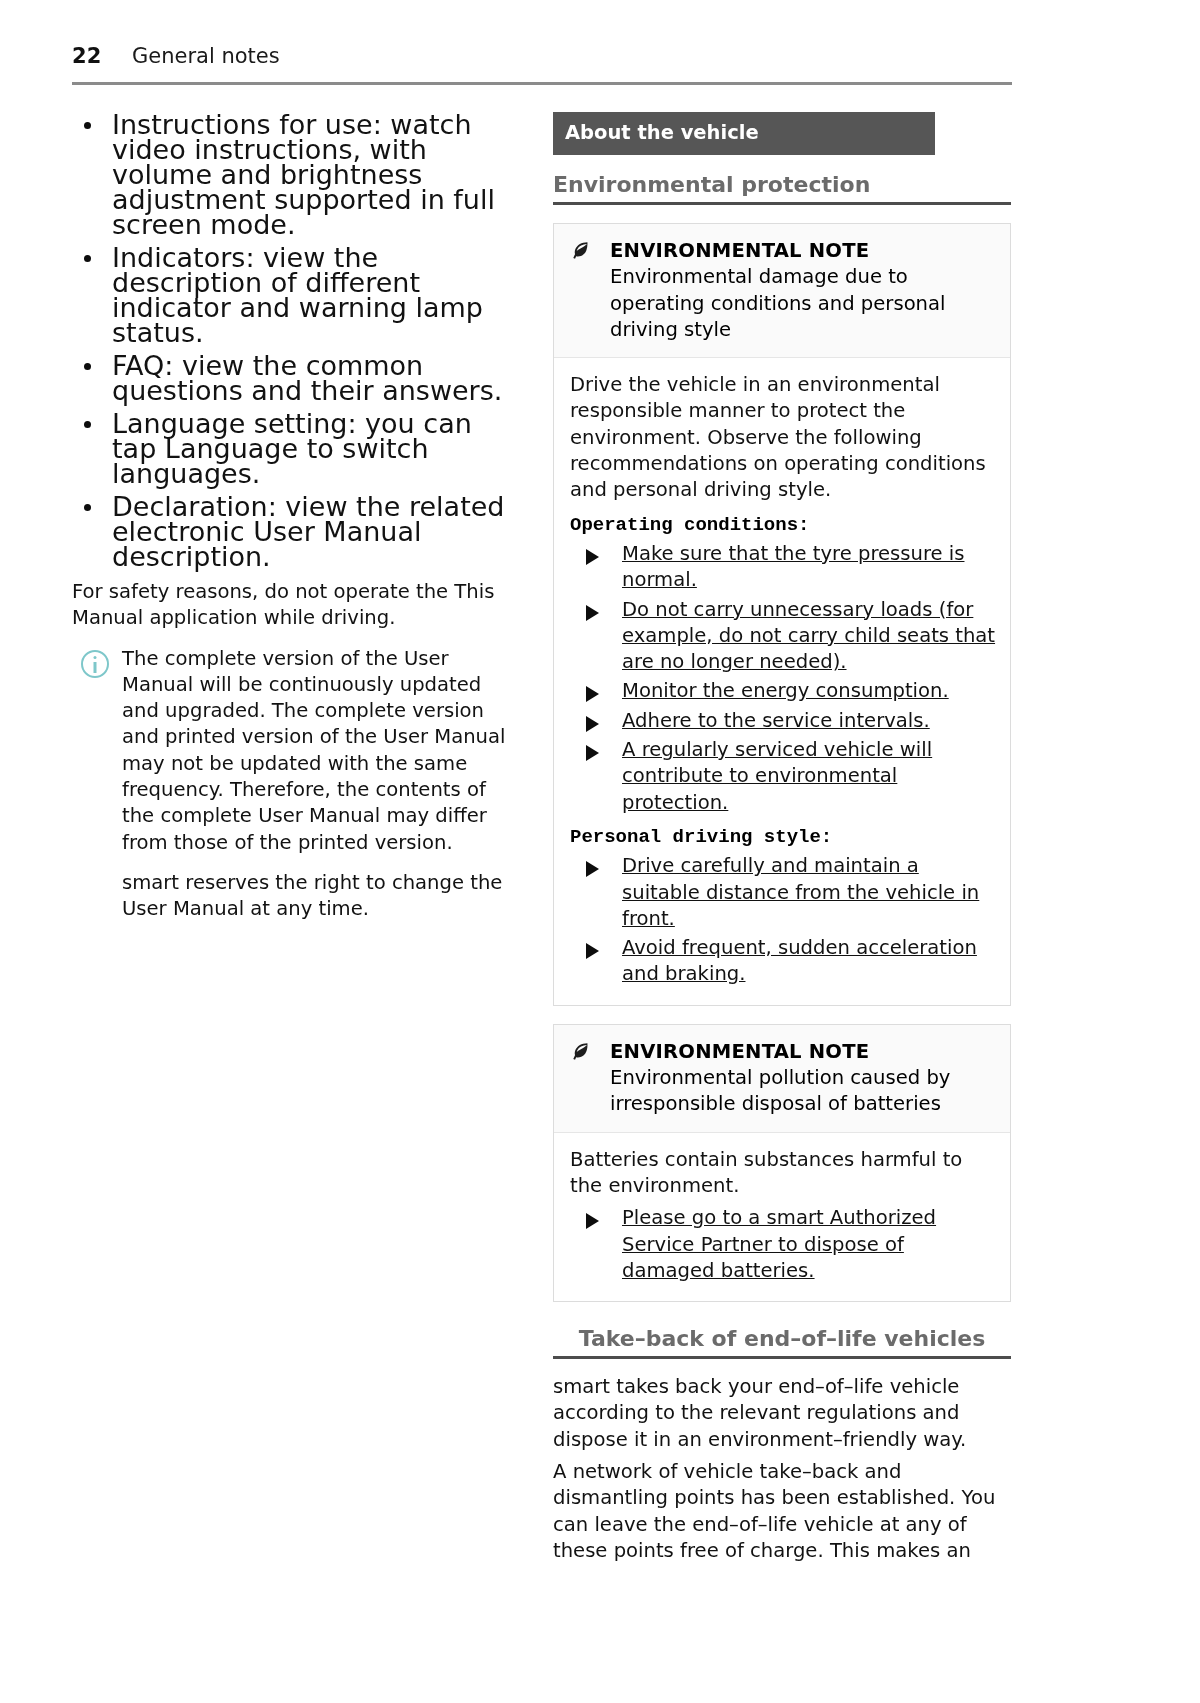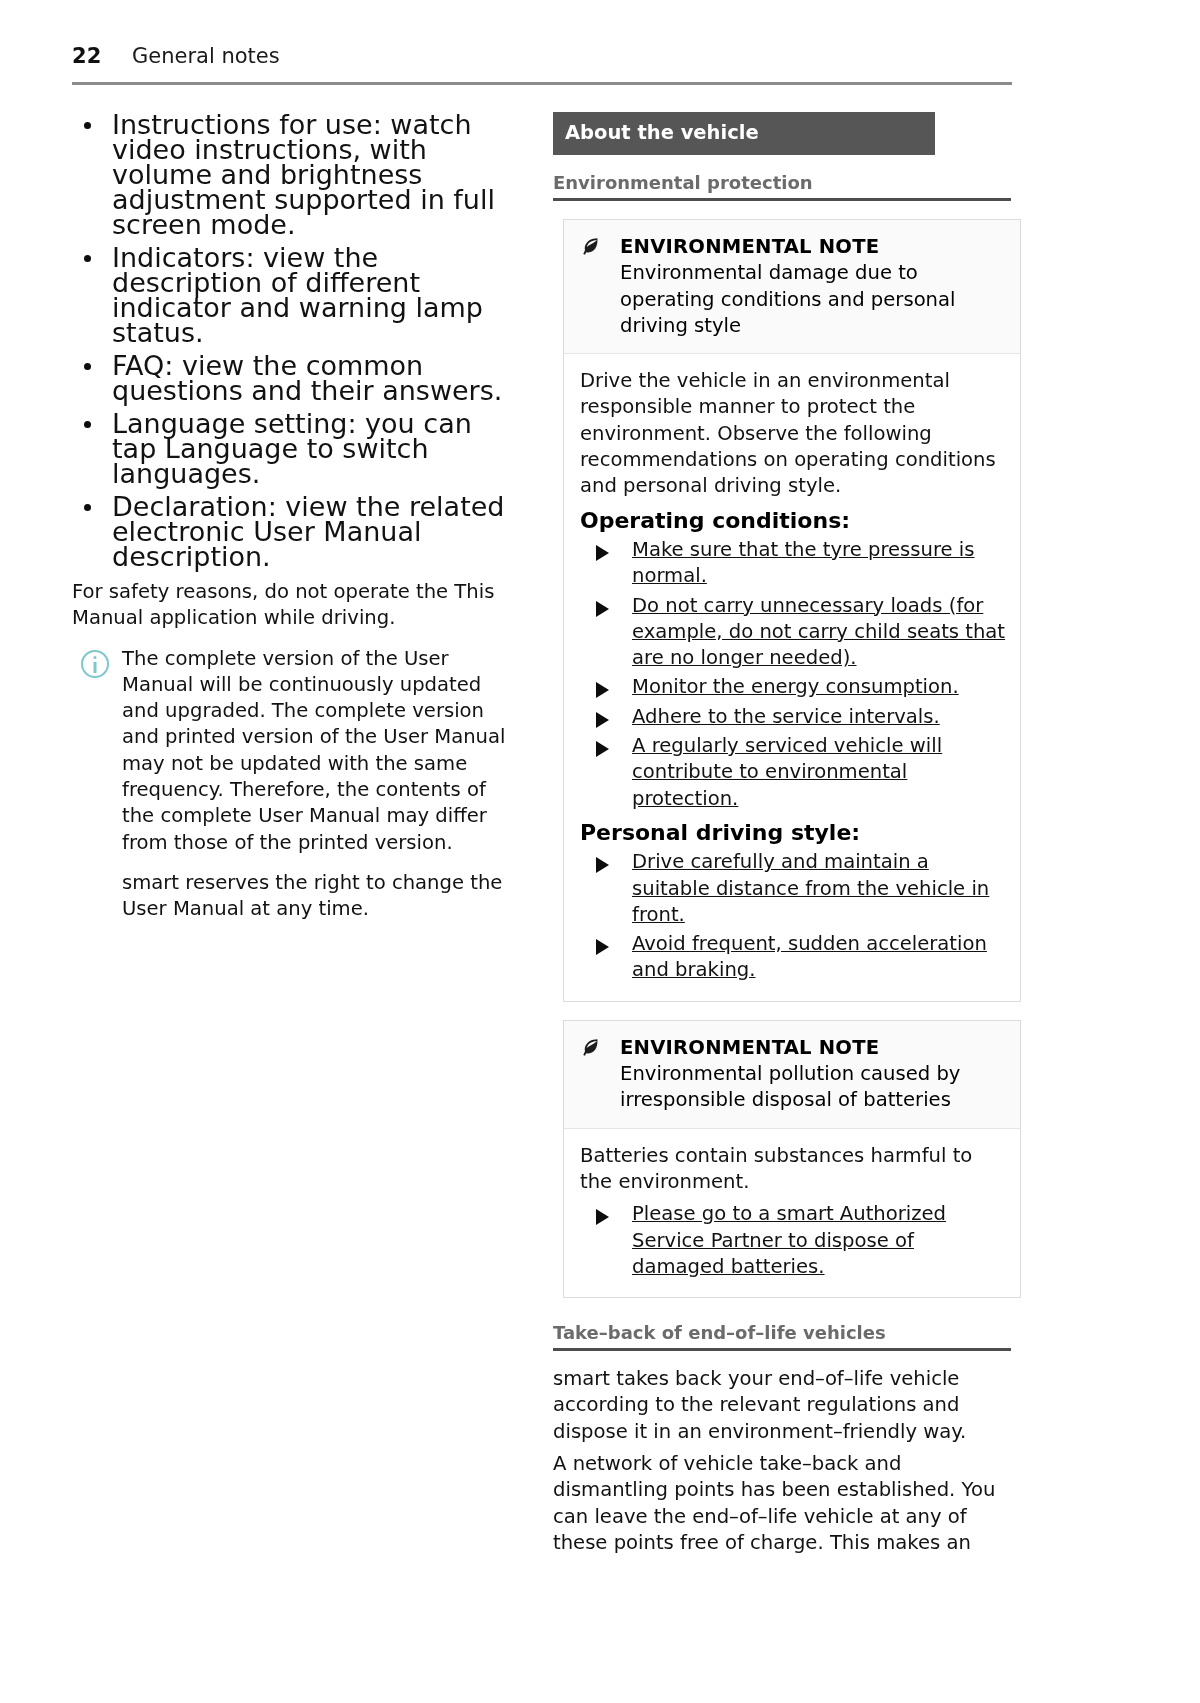--- a/index.html
+++ b/index.html
@@ -143,36 +143,35 @@
     background: #565656;
     color: #ffffff;
     font-size: 19.5px;
     font-weight: bold;
     padding: 9px 12px 11px 12px;
     box-sizing: border-box;
     width: 382px;
   }
   .subsection {
     margin-top: 17px;
-    font-size: 18px;
+    font-size: 22px;
     font-weight: bold;
     color: #6b6b6b;
     padding-bottom: 5px;
     border-bottom: 3px solid #4d4d4d;
   }
-  .subsection.spaced { margin-top: 24px; }
+  .subsection.spaced { margin-top: 24px; text-align: center; }
 
   
   .note-box {
     border: 1px solid #dcdcdc;
     margin-top: 18px;
     background: #7dd3fc;
     box-sizing: border-box;
     width: 458px;
-    margin-left: 10px;
   }
   .note-head {
     position: relative;
     background: #fafafa;
     border-bottom: 1px solid #e6e6e6;
     padding: 14px 14px 14px 56px;
     font-size: 19.6px;
     line-height: 26.3px;
   }
   .note-head .leaf-icon {
@@ -187,23 +186,24 @@
     letter-spacing: 0.2px;
   }
   .note-body {
     padding: 14px 14px 14px 16px;
     background: #fff;
   }
   .note-body .para:last-child { margin-bottom: 0; }
 
   .bold-lead {
     font-weight: bold;
-    font-size: 22px;
+    font-size: 19px;
     line-height: 26.3px;
     margin: 8px 0 3px 0;
+    font-family: Liberation Mono, monospace;
   }
 
   
   .tri-list { margin: 0; padding: 0; list-style: none; }
   .tri-item {
     position: relative;
     padding-left: 52px;
     margin-bottom: 3px;
     font-size: 19.6px;
     line-height: 26.3px;

